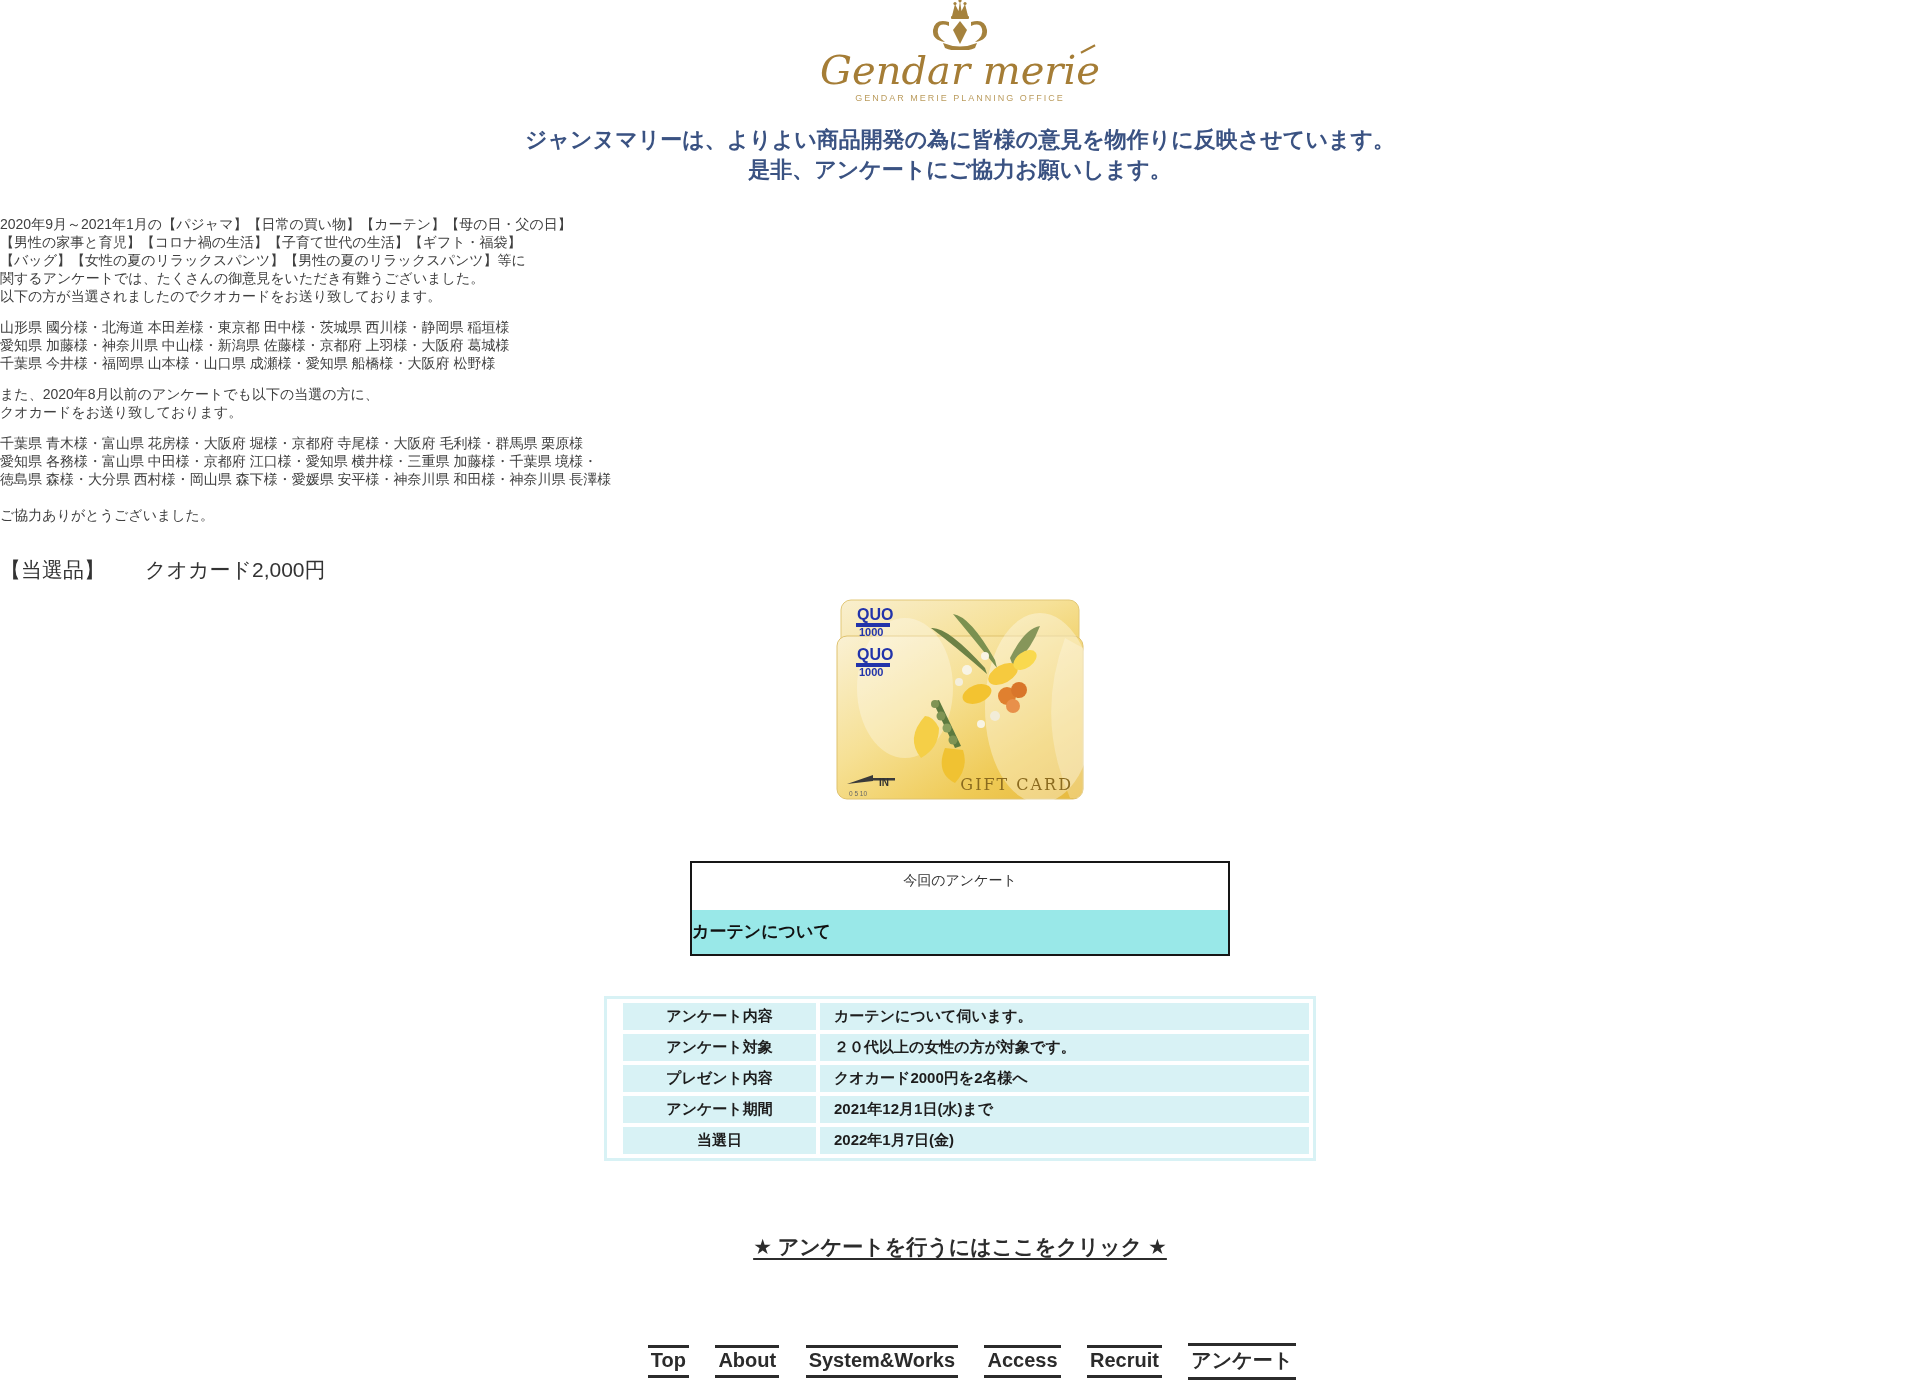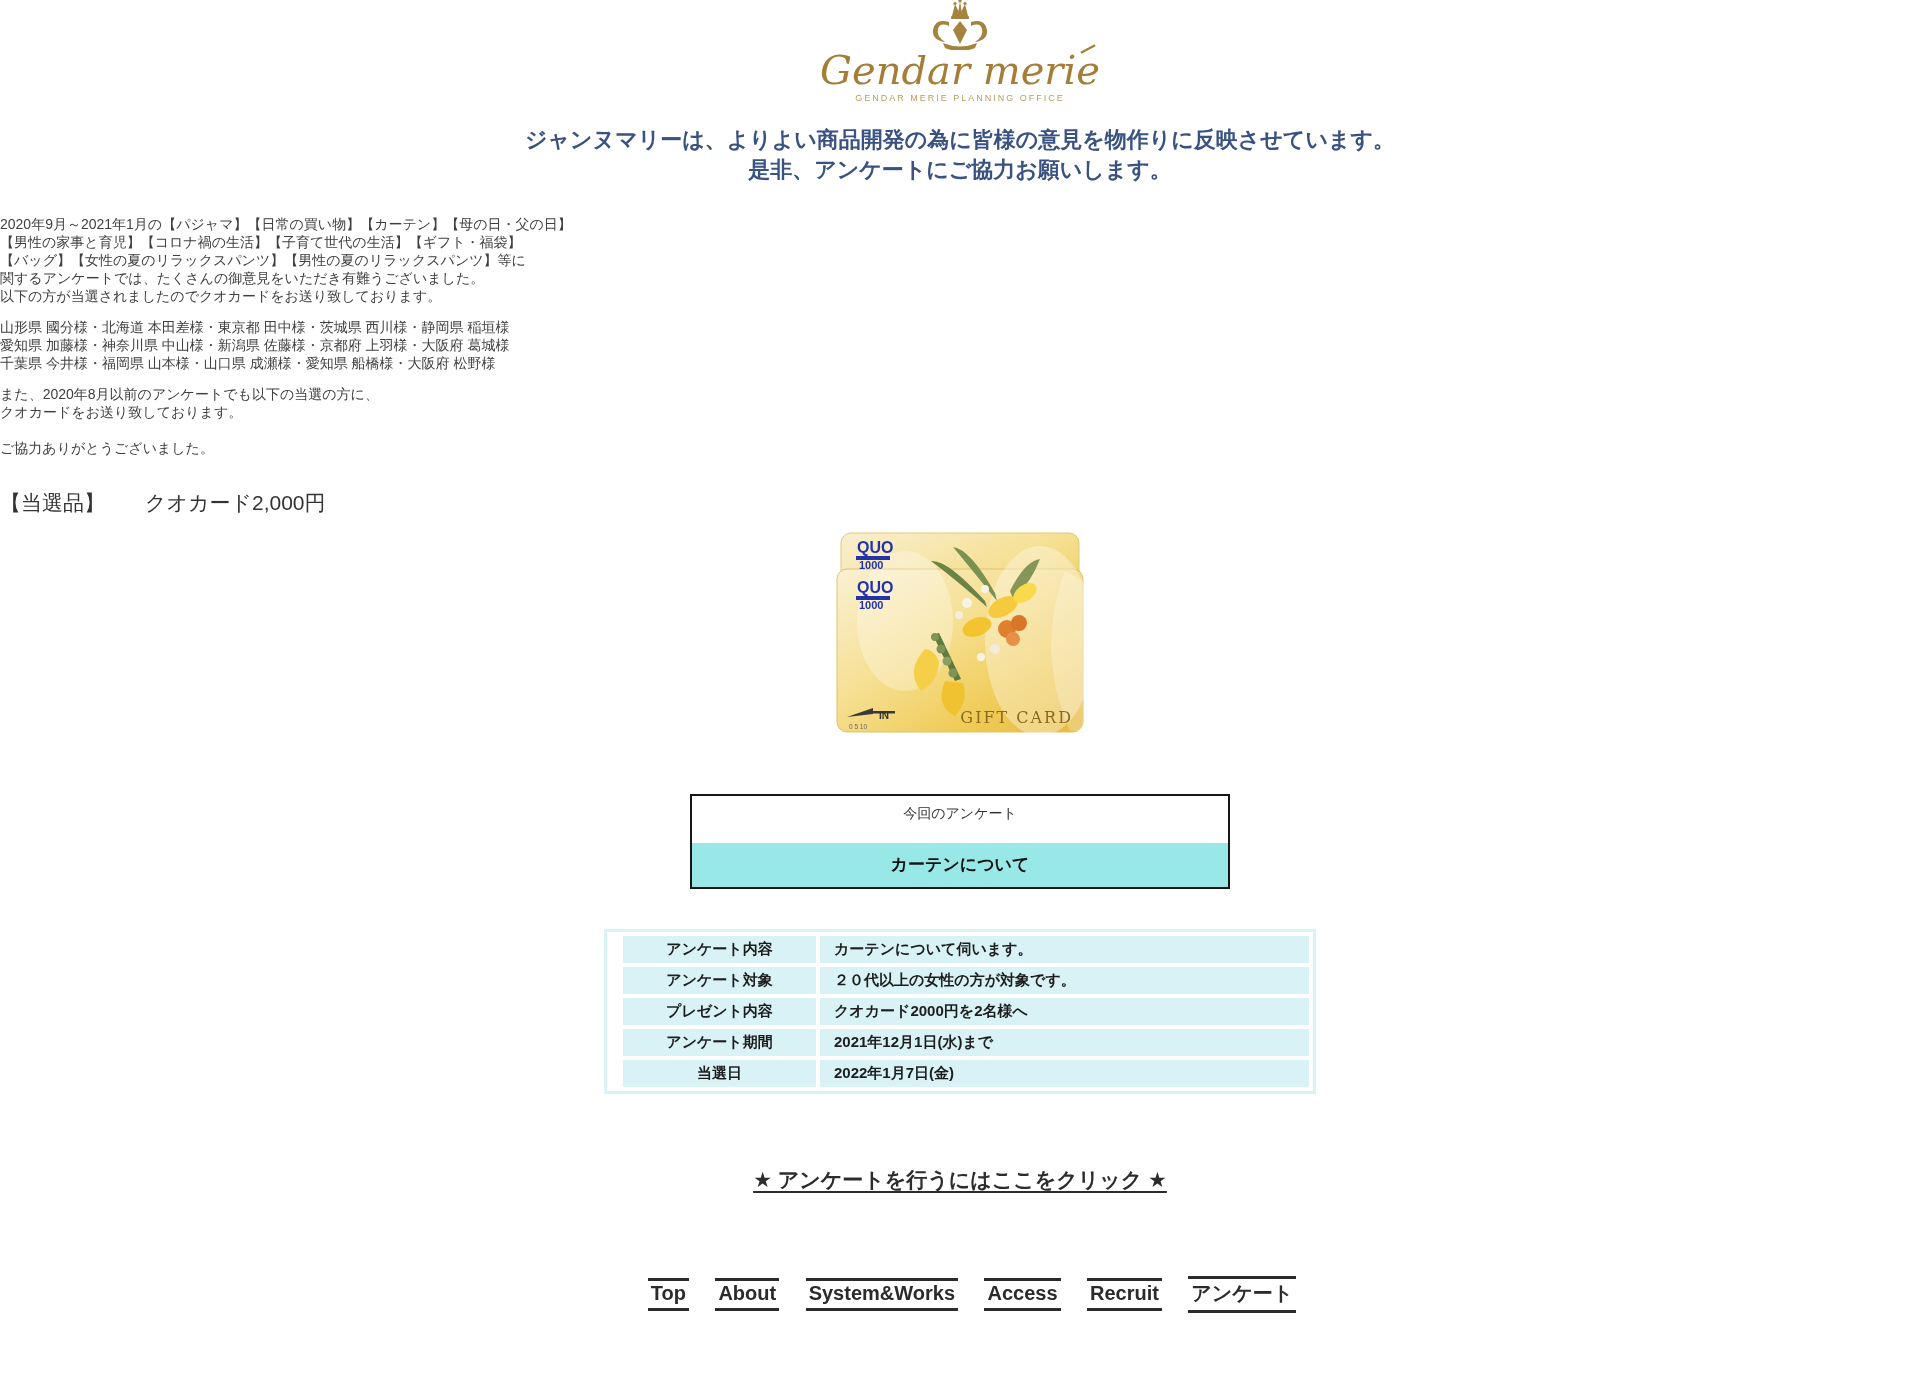--- a/index.html
+++ b/index.html
@@ -27,21 +27,21 @@
 
   
   .prize-heading { margin-top:32px; font-size:21px; color:#333; }
   .prize-heading .gap { display:inline-block; width:40px; }
   .card-wrap { margin-top:14px; text-align:center; }
 
   
   .survey-box { width:540px; margin:56px auto 0; border:2px solid #161616; }
   .survey-box .box-title { background:#ffffff; color:#333; font-size:14px; text-align:center; padding:9px 0 20px; }
   .survey-box .box-topic { background:#99e8e8; color:#111; font-size:17px; font-weight:bold;
-                           text-align:center; padding:10px 0 11px; }
+                           text-align:left; padding:10px 0 11px; }
 
   
   .details-wrap { width:712px; margin:40px auto 0; background:#ffffff; border:3px solid #d8f2f5; }
   table.details { width:100%; border-collapse:separate; border-spacing:4px;padding-left:12px; }
   table.details td { background:#d8f2f5; color:#1d1d1d; font-size:15px; font-weight:bold; height:27px; }
   td.d-label { width:193px; text-align:center; }
   td.d-value { text-align:left; padding-left:14px; }
 
   
   .cta { margin-top:72px; text-align:center; }
@@ -91,20 +91,25 @@
     </div>
     <div class="para">
       <div>山形県 國分様・北海道 本田差様・東京都 田中様・茨城県 西川様・静岡県 稲垣様</div>
       <div>愛知県 加藤様・神奈川県 中山様・新潟県 佐藤様・京都府 上羽様・大阪府 葛城様</div>
       <div>千葉県 今井様・福岡県 山本様・山口県 成瀬様・愛知県 船橋様・大阪府 松野様</div>
     </div>
     <div class="para">
       <div>また、2020年8月以前のアンケートでも以下の当選の方に、</div>
       <div>クオカードをお送り致しております。</div>
     </div>
+    <div class="para">
+      <div>千葉県 青木様・富山県 花房様・大阪府 堀様・京都府 寺尾様・大阪府 毛利様・群馬県 栗原様</div>
+      <div>愛知県 各務様・富山県 中田様・京都府 江口様・愛知県 横井様・三重県 加藤様・千葉県 境様・</div>
+      <div>徳島県 森様・大分県 西村様・岡山県 森下様・愛媛県 安平様・神奈川県 和田様・神奈川県 長澤様</div>
+    </div>
     <div class="thanks">ご協力ありがとうございました。</div>
   </section>
 
   <div class="prize-heading">
     <span>【当選品】</span><span class="gap"></span><span>クオカード2,000円</span>
   </div>
 
   <div class="card-wrap">
     <svg width="250" height="203" viewBox="0 0 250 203">
       <defs>

